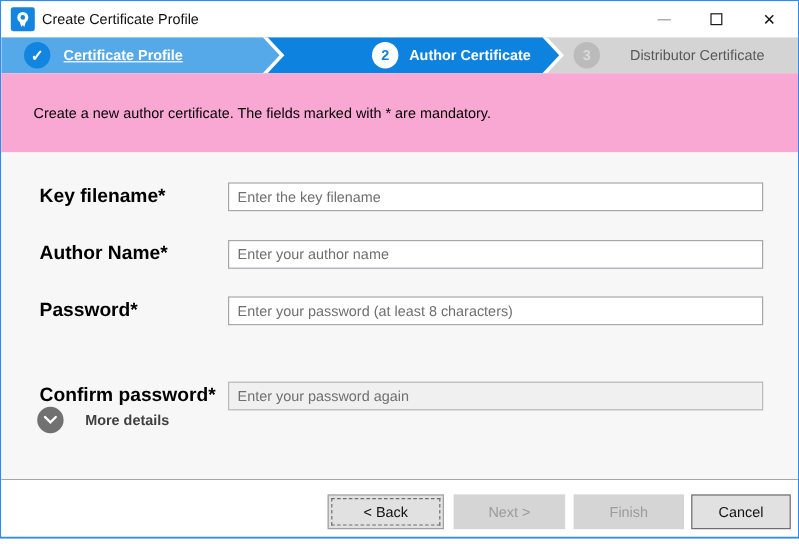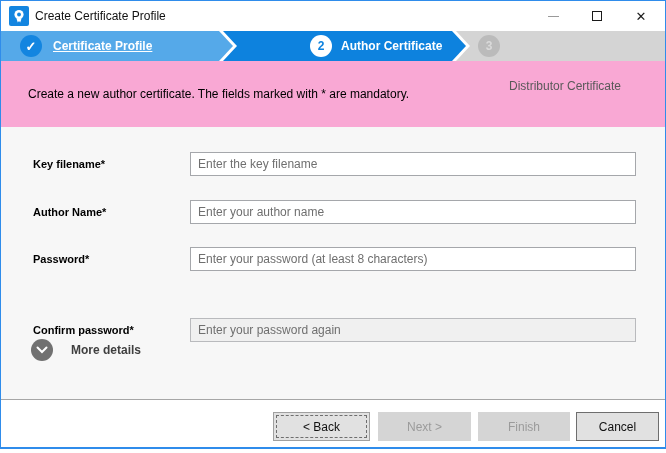--- a/index.html
+++ b/index.html
@@ -31,30 +31,30 @@
     position: absolute; top: 4px; width: 22px; height: 22px; border-radius: 50%;
     display: flex; align-items: center; justify-content: center;
     font-size: 12px; font-weight: bold;
   }
   .step-label { position: absolute; top: 0; height: 30px; line-height: 30px; font-size: 12px; }
   .c1 { left: 19px; background: #1385e0; color: #fff; font-size: 13px; }
   .l1 { left: 52px; color: #fff; font-weight: bold; text-decoration: underline; }
   .c2 { left: 309px; background: #fff; color: #0d82de; }
   .l2 { left: 340px; color: #fff; font-weight: bold; }
   .c3 { left: 477px; background: #bbbbbb; color: #dadada; }
-  .l3 { left: 508px; color: #595959; margin-top: 40px; }
+  .l3 { left: 524px; color: #595959; }
   
   .desc-area { height: 66px; background: #f9a8d4; display: flex; align-items: center; }
   .desc-text { margin-left: 27px; font-size: 12px; color: #000; }
   
   .form-area { position: relative; height: 272px; background: #f7f7f7; }
   .form-row { position: absolute; left: 0; width: 100%; height: 24px; }
   .form-label {
     position: absolute; left: 32px; top: 0; height: 24px; line-height: 24px;
-    font-size: 11px; font-weight: bold; color: #000;
+    font-size: 16px; font-weight: bold; color: #000;
   }
   .form-input {
     position: absolute; left: 189px; top: 0; width: 446px; height: 24px;
     border: 1px solid #a5a7ab; background: #fff; font-size: 12px;
     padding: 0 7px; color: #222; font-family: "Liberation Sans", sans-serif;
   }
   .form-input::placeholder { color: #6f6f6f; opacity: 1; }
   .form-input:disabled { background: #f0f0f0; border-color: #b9babd; }
   .row-1 { top: 25px; } .row-2 { top: 73px; } .row-3 { top: 120px; } .row-4 { top: 167px; margin-top: 24px; }
   .more-details { position: absolute; left: 30px; top: 212px; display: flex; align-items: center; gap: 18px; cursor: default; }

